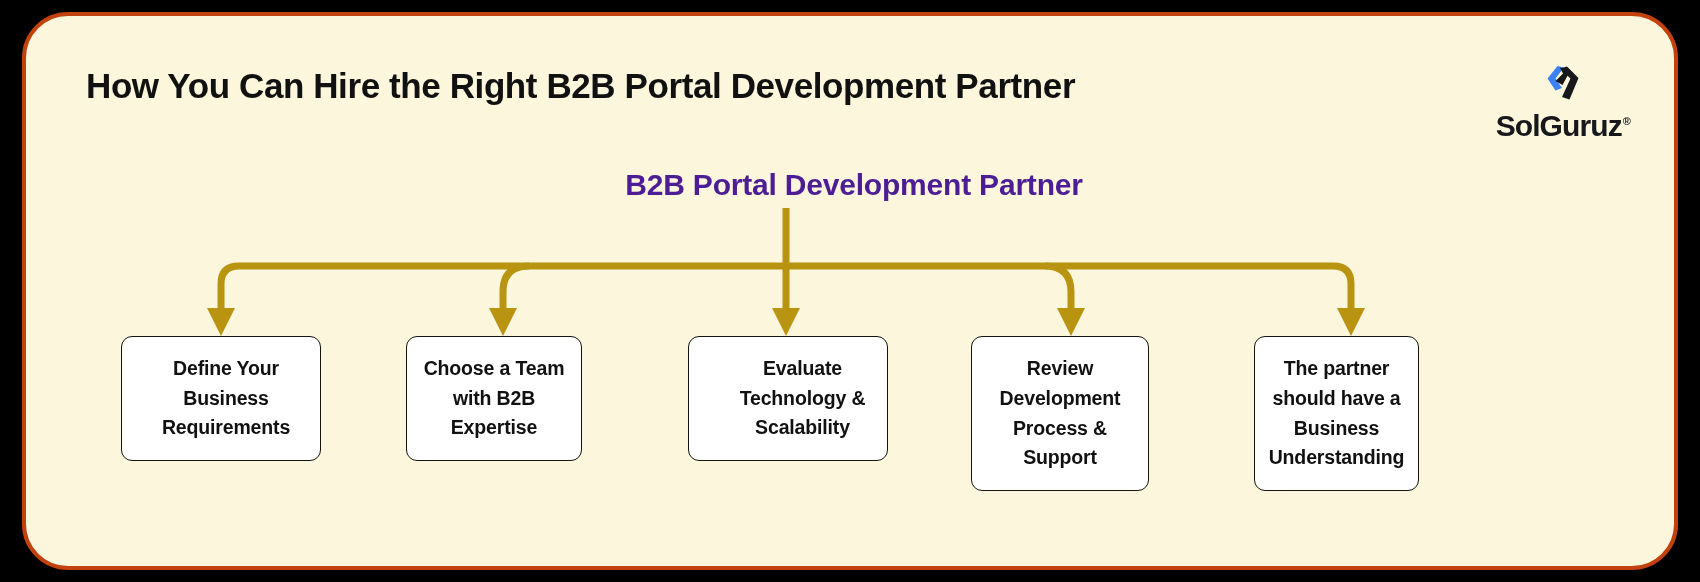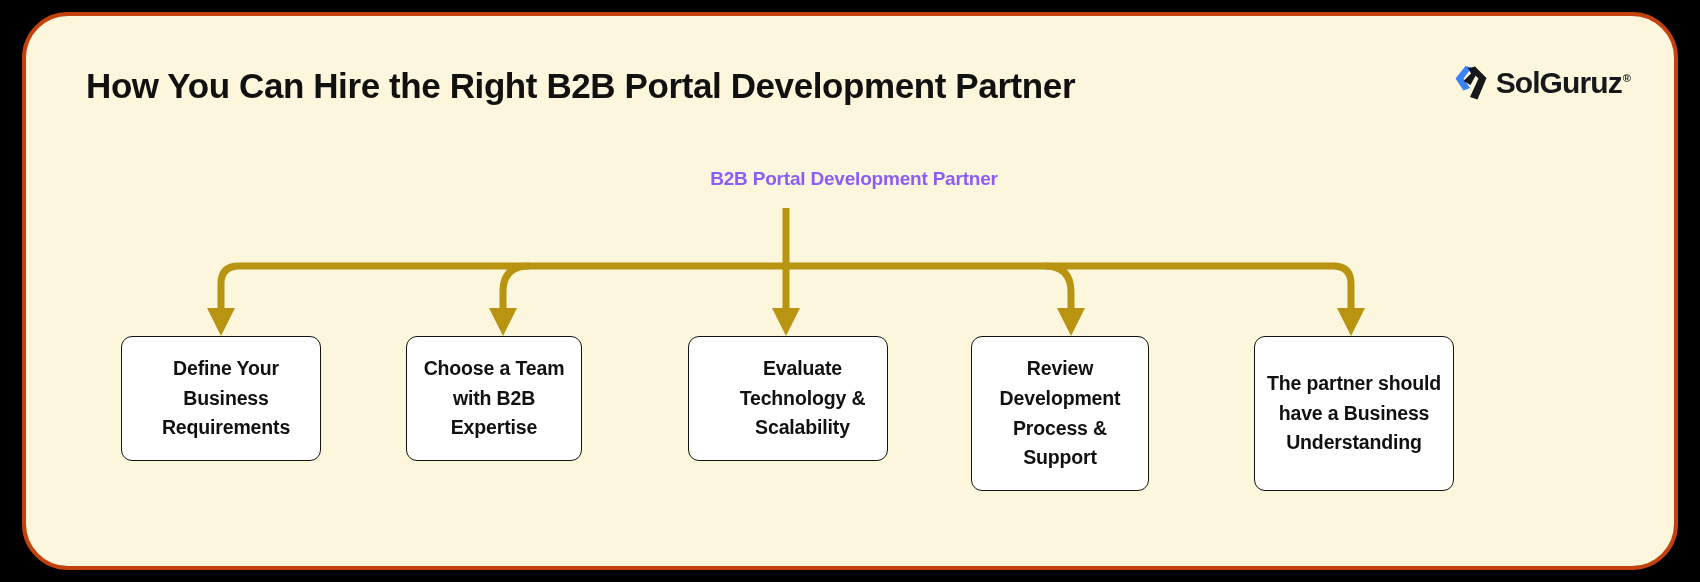--- a/index.html
+++ b/index.html
@@ -44,20 +44,21 @@
   }
 
   
   .logo {
     position: absolute;
     right: 44px;
     top: 48px;
     display: flex;
     align-items: center;
     gap: 7px;
+    flex-direction: column;
   }
   .logo-mark { width: 36px; height: 38px; display: block; }
   .logo-text {
     font-size: 30px;
     font-weight: bold;
     color: #17181c;
     letter-spacing: -0.9px;
     position: relative;
     white-space: nowrap;
   }
@@ -72,23 +73,23 @@
   
   .root-node {
     position: absolute;
     top: 152px;
     left: 0;
     width: 1656px;
     text-align: center;
   }
   .root-node-label {
     display: inline-block;
-    font-size: 19px;
+    font-size: 30px;
     font-weight: bold;
-    color: #8b5cf6;
+    color: #4c1d95;
     letter-spacing: -0.2px;
   }
 
   
   .connectors {
     position: absolute;
     left: 0;
     top: 0;
     width: 1656px;
     height: 558px;
@@ -172,19 +173,19 @@
       </div>
       <div class="leaf-box" style="left:380px; width:176px; height:125px;">
         <span class="leaf-label">Choose a Team with B2B Expertise</span>
       </div>
       <div class="leaf-box" style="left:662px; width:200px; height:125px;padding-left:39px;">
         <span class="leaf-label">Evaluate Technology &amp; Scalability</span>
       </div>
       <div class="leaf-box" style="left:945px; width:178px; height:155px;">
         <span class="leaf-label">Review Development Process &amp; Support</span>
       </div>
-      <div class="leaf-box" style="left:1228px; width:200px; height:155px;">
+      <div class="leaf-box" style="left:1228px; width:165px; height:155px;">
         <span class="leaf-label">The partner should have a Business Understanding</span>
       </div>
     </div>
 
   </div>
 </div>
 
 </body></html>

